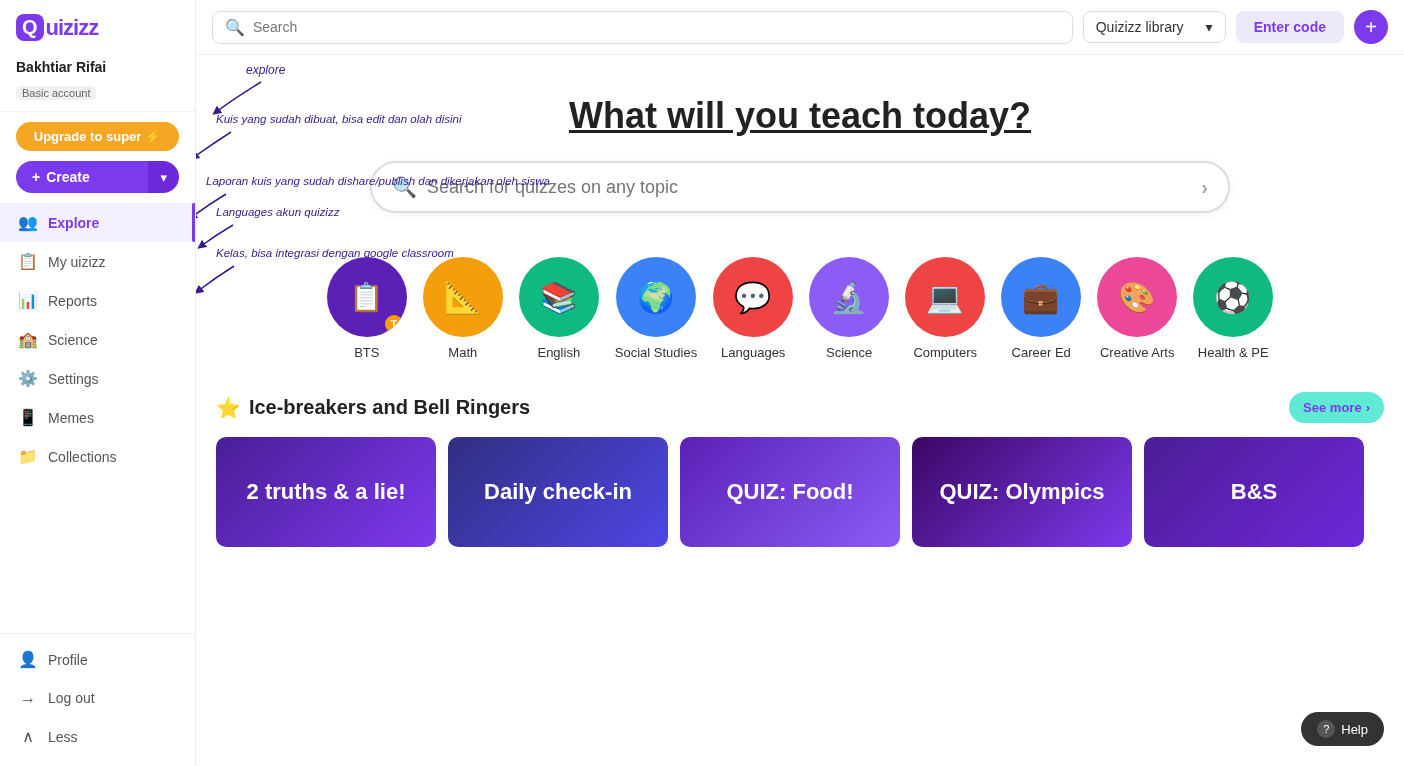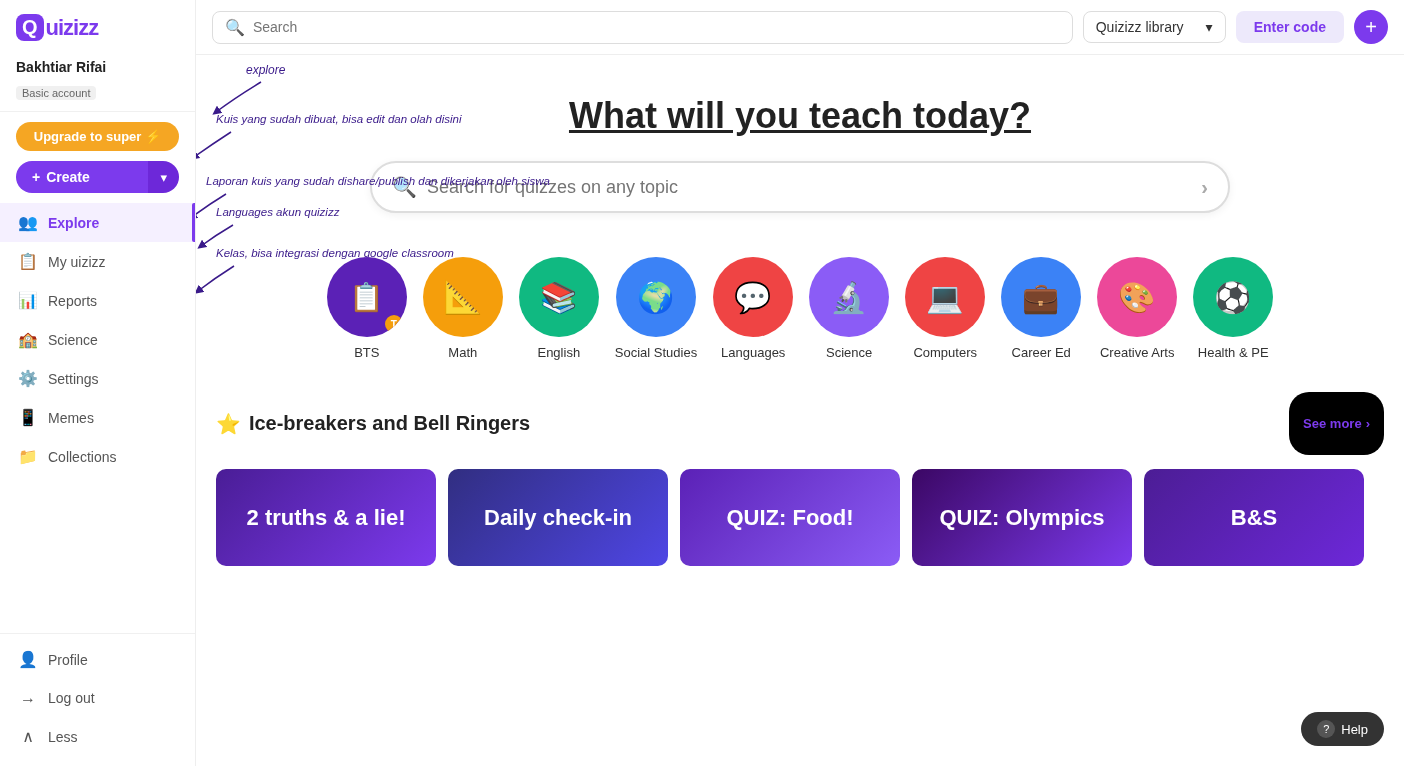--- a/index.html
+++ b/index.html
@@ -298,43 +298,43 @@
     }
     .section-title {
       font-size: 20px;
       font-weight: 700;
       color: #222;
       display: flex;
       align-items: center;
       gap: 8px;
     }
     .see-more-btn {
-      background: #000000;
+      background: #5eead4;
       color: #7c3aed;
       border: none;
       border-radius: 20px;
-      padding: 24px 14px;
+      padding: 8px 14px;
       font-size: 13px;
       font-weight: 600;
       cursor: pointer;
       display: flex;
       align-items: center;
       gap: 4px;
     }
 
     
     .quiz-cards {
       display: flex;
       gap: 12px;
       overflow: hidden;
     }
     .quiz-card {
       width: 220px;
       min-width: 220px;
-      height: 97px;
+      height: 110px;
       border-radius: 10px;
       overflow: hidden;
       position: relative;
       cursor: pointer;
       flex-shrink: 0;
     }
     .quiz-card-bg {
       width: 100%;
       height: 100%;
       display: flex;

